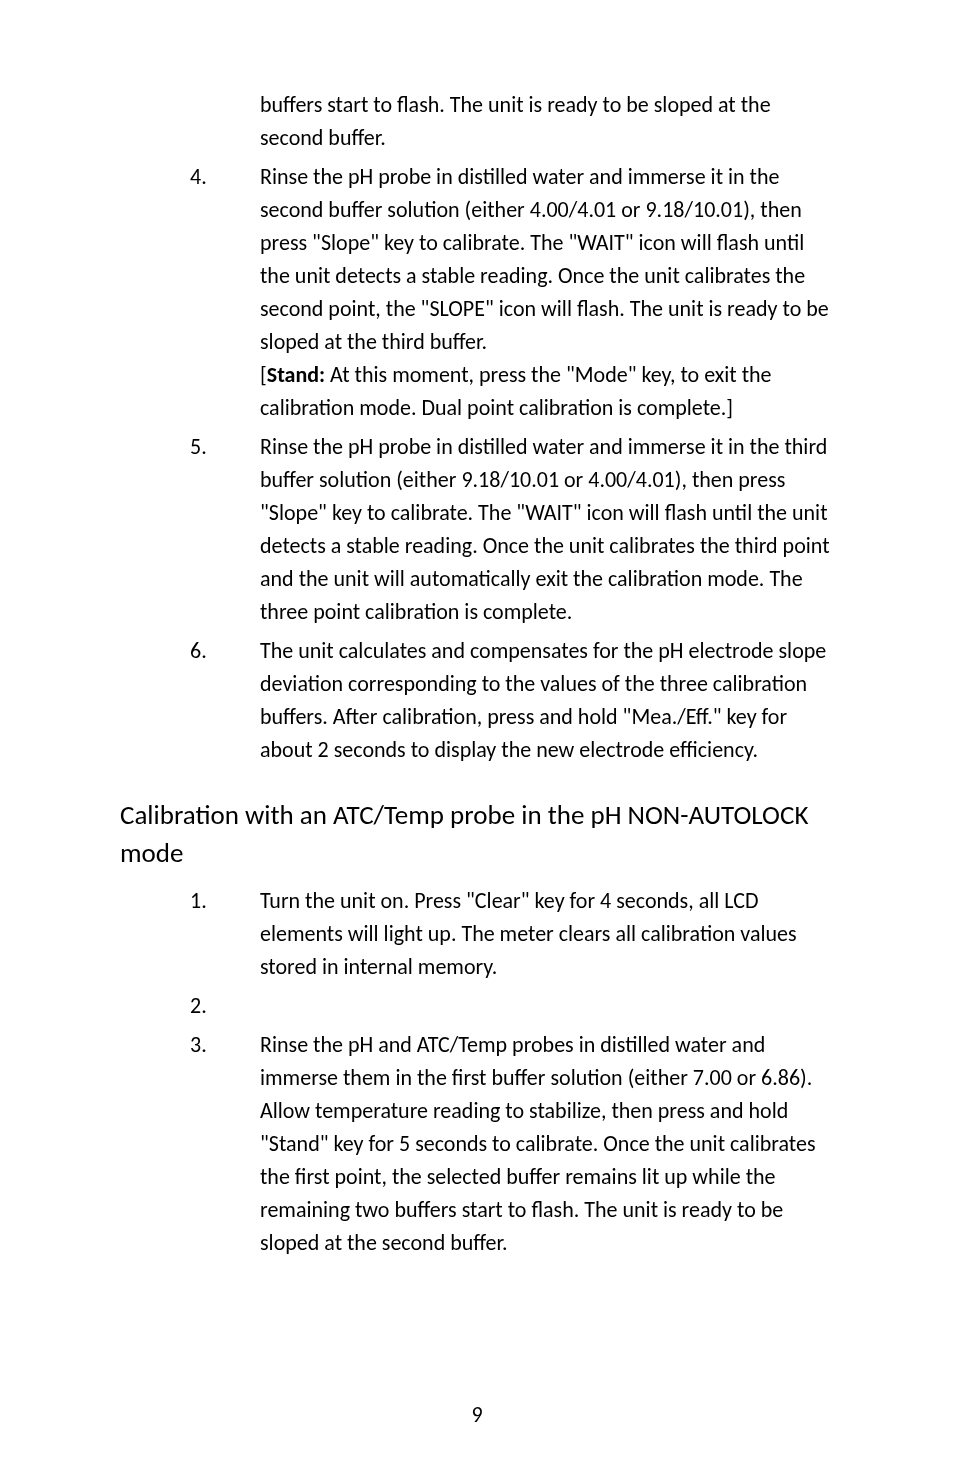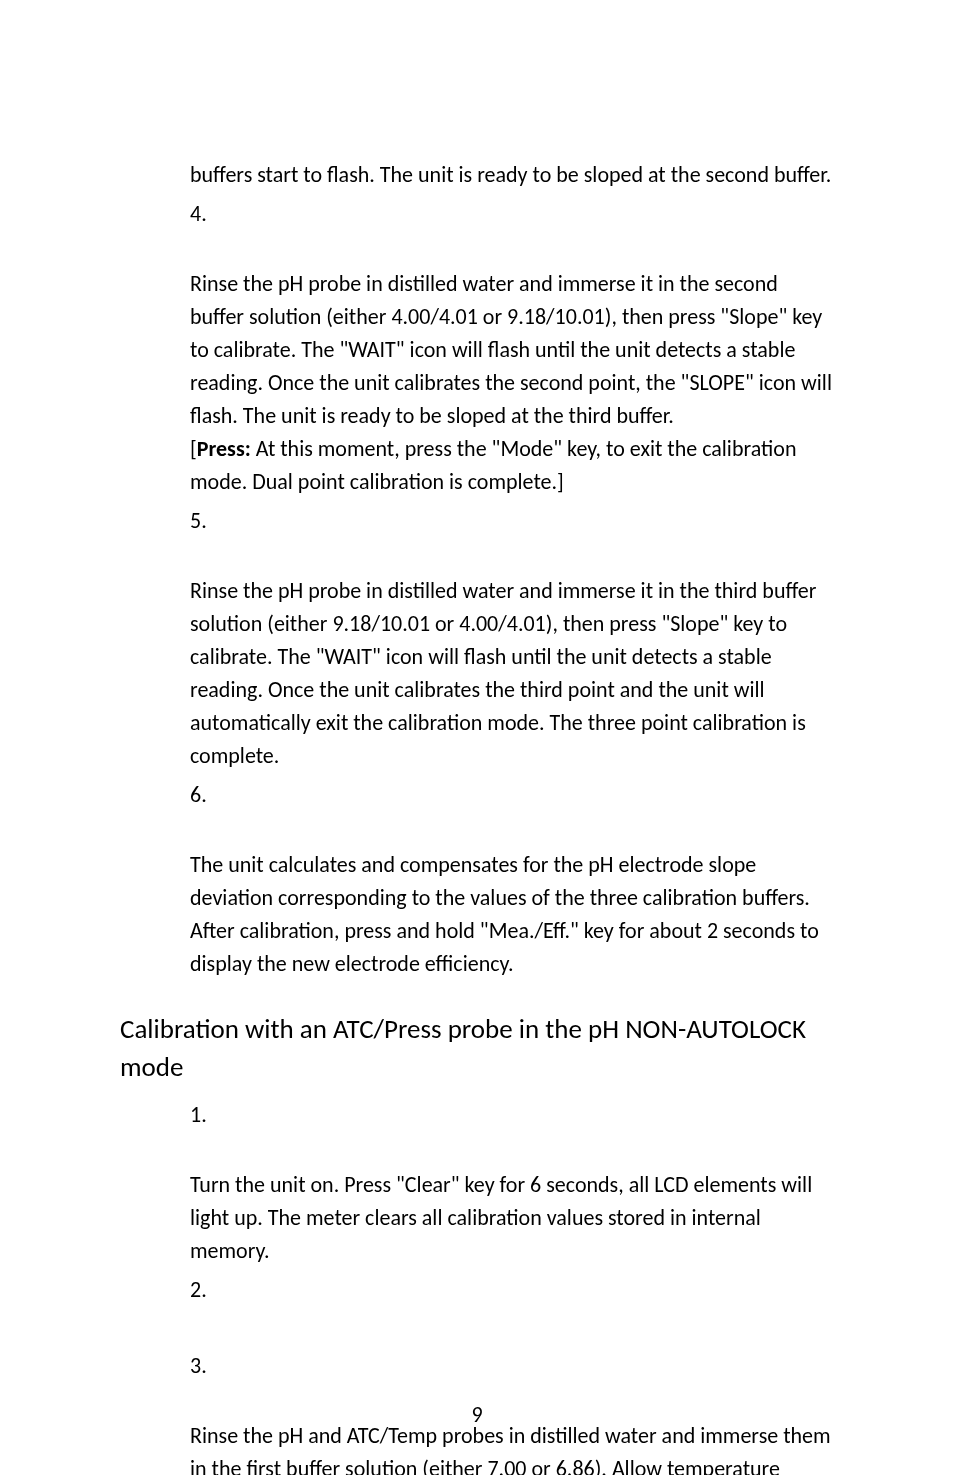--- a/index.html
+++ b/index.html
@@ -6,21 +6,21 @@
   html, body { width: 954px; height: 1475px; }
   body {
     font-family: Calibri, "Segoe UI", Arial, sans-serif;
     color: #000;
     background: #fff;
     padding: 88px 120px 40px 120px;
     font-size: 22px;
     line-height: 1.5;
   }
   .list-block { margin-left: 70px; }
-  .item { display: flex; flex-direction: column; margin-bottom: 6px; }
+  .item { display: flex; flex-direction: row; margin-bottom: 6px; }
   .num { width: 70px; flex: 0 0 70px; }
   .txt { flex: 1; }
   h2.section {
     font-weight: normal;
     font-size: 27px;
     line-height: 1.4;
     margin-top: 30px;
     margin-bottom: 12px;
     color: #000;
   }
@@ -41,41 +41,41 @@
 <div class="list-block">
   <div class="item">
     <div class="num"></div>
     <div class="txt">buffers start to flash. The unit is ready to be sloped at the second buffer.</div>
   </div>
 
   <div class="item">
     <div class="num">4.</div>
     <div class="txt">
       <span>Rinse the pH probe in distilled water and immerse it in the second buffer solution (either 4.00/4.01 or 9.18/10.01), then press "Slope" key to calibrate. The "WAIT" icon will flash until the unit detects a stable reading. Once the unit calibrates the second point, the "SLOPE" icon will flash. The unit is ready to be sloped at the third buffer.</span><br>
-      <span>[</span><b>Press:</b><span> At this moment, press the "Mode" key, to exit the calibration mode. Dual point calibration is complete.]</span>
+      <span>[</span><b>Stand:</b><span> At this moment, press the "Mode" key, to exit the calibration mode. Dual point calibration is complete.]</span>
     </div>
   </div>
 
   <div class="item">
     <div class="num">5.</div>
     <div class="txt">Rinse the pH probe in distilled water and immerse it in the third buffer solution (either 9.18/10.01 or 4.00/4.01), then press "Slope" key to calibrate. The "WAIT" icon will flash until the unit detects a stable reading. Once the unit calibrates the third point and the unit will automatically exit the calibration mode. The three point calibration is complete.</div>
   </div>
 
   <div class="item">
     <div class="num">6.</div>
     <div class="txt">The unit calculates and compensates for the pH electrode slope deviation corresponding to the values of the three calibration buffers. After calibration, press and hold "Mea./Eff." key for about 2 seconds to display the new electrode efficiency.</div>
   </div>
 </div>
 
-<h2 class="section">Calibration with an ATC/Press probe in the pH NON-AUTOLOCK mode</h2>
+<h2 class="section">Calibration with an ATC/Temp probe in the pH NON-AUTOLOCK mode</h2>
 
 <div class="list2">
   <div class="item">
     <div class="num">1.</div>
-    <div class="txt">Turn the unit on. Press "Clear" key for 6 seconds, all LCD elements will light up. The meter clears all calibration values stored in internal memory.</div>
+    <div class="txt">Turn the unit on. Press "Clear" key for 4 seconds, all LCD elements will light up. The meter clears all calibration values stored in internal memory.</div>
   </div>
   <div class="item">
     <div class="num">2.</div>
   </div>
   <div class="item">
     <div class="num">3.</div>
     <div class="txt">Rinse the pH and ATC/Temp probes in distilled water and immerse them in the first buffer solution (either 7.00 or 6.86). Allow temperature reading to stabilize, then press and hold "Stand" key for 5 seconds to calibrate. Once the unit calibrates the first point, the selected buffer remains lit up while the remaining two buffers start to flash. The unit is ready to be sloped at the second buffer.</div>
   </div>
 </div>
 

